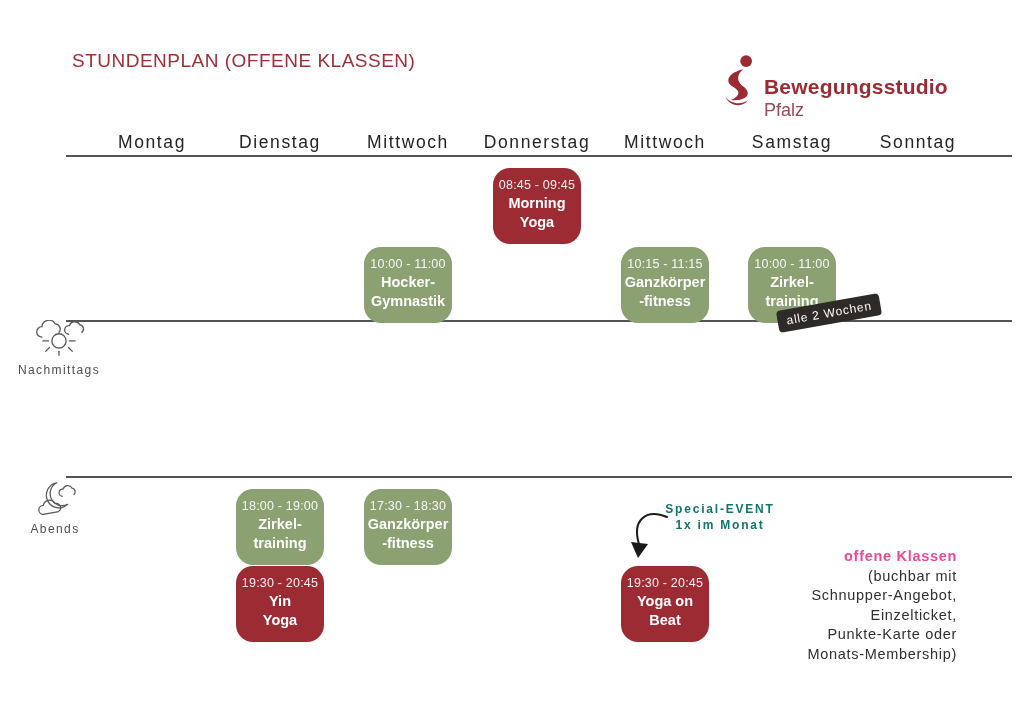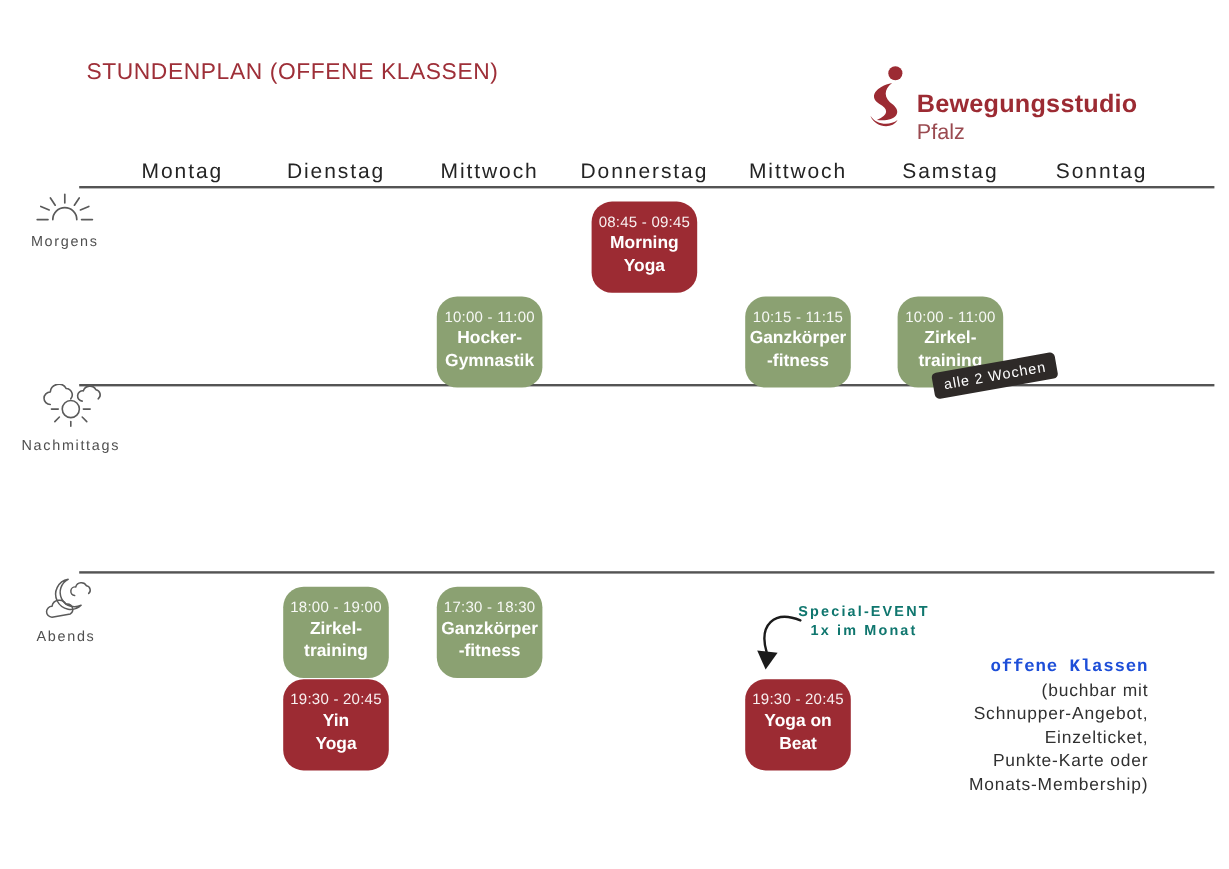--- a/index.html
+++ b/index.html
@@ -51,21 +51,21 @@
          font-size:12px;letter-spacing:.8px;padding:4px 9px;border-radius:4px;white-space:nowrap;}
 
   
   .special{position:absolute;left:659px;top:502px;width:122px;text-align:center;font-size:12px;font-weight:bold;
            color:#0f766e;letter-spacing:1.8px;line-height:1.3;}
   .arrow{position:absolute;left:629px;top:507px;}
 
   
   .footnote{position:absolute;right:67px;top:547px;text-align:right;font-size:14.5px;color:#303030;
             letter-spacing:.7px;line-height:19.5px;}
-  .footnote .fn-title{font-weight:bold;font-size:14.5px;color:#1d4ed8;font-family:Liberation Mono, monospace;}
+  .footnote .fn-title{font-weight:bold;font-size:14.5px;color:#ec4899;}
 </style>
 </head>
 <body>
 
 <div class="page">
 
   <div class="title">STUNDENPLAN (OFFENE KLASSEN)</div>
 
   <div class="logo">
     <span>
@@ -86,35 +86,20 @@
   <span class="day d2">Mittwoch</span>
   <span class="day d3">Donnerstag</span>
   <span class="day d4">Mittwoch</span>
   <span class="day d5">Samstag</span>
   <span class="day d6">Sonntag</span>
 
   <div class="hline l1"></div>
   <div class="hline l2"></div>
   <div class="hline l3"></div>
 
-  <div class="rowlabel rl-morgens">
-    <span>
-      <svg width="50" height="28" viewBox="0 0 48 28">
-        <path d="M24,2 V9"></path>
-          <path d="M12,5 L16,11"></path>
-          <path d="M36,5 L32,11"></path>
-        <path d="M4,12 L11,15"></path>
-          <path d="M44,12 L37,15"></path>
-        <path d="M14,23 a10,10 0 0 1 20,0"></path>
-        <path d="M1,23 H10"></path>
-          <path d="M38,23 H47"></path>
-      </svg>
-    </span>
-    <div class="rowtext">Morgens</div>
-  </div>
 
   <div class="rowlabel rl-nachmittags">
     <span>
       <svg width="56" height="38" viewBox="0 0 56 40">
         <circle cx="28" cy="22" r="7.5"></circle>
         <path d="M28,33 V37"></path>
           <path d="M18,29 L14,33"></path>
           <path d="M38,29 L42,33"></path>
           <path d="M17,22 H11"></path>
           <path d="M39,22 H45"></path>

